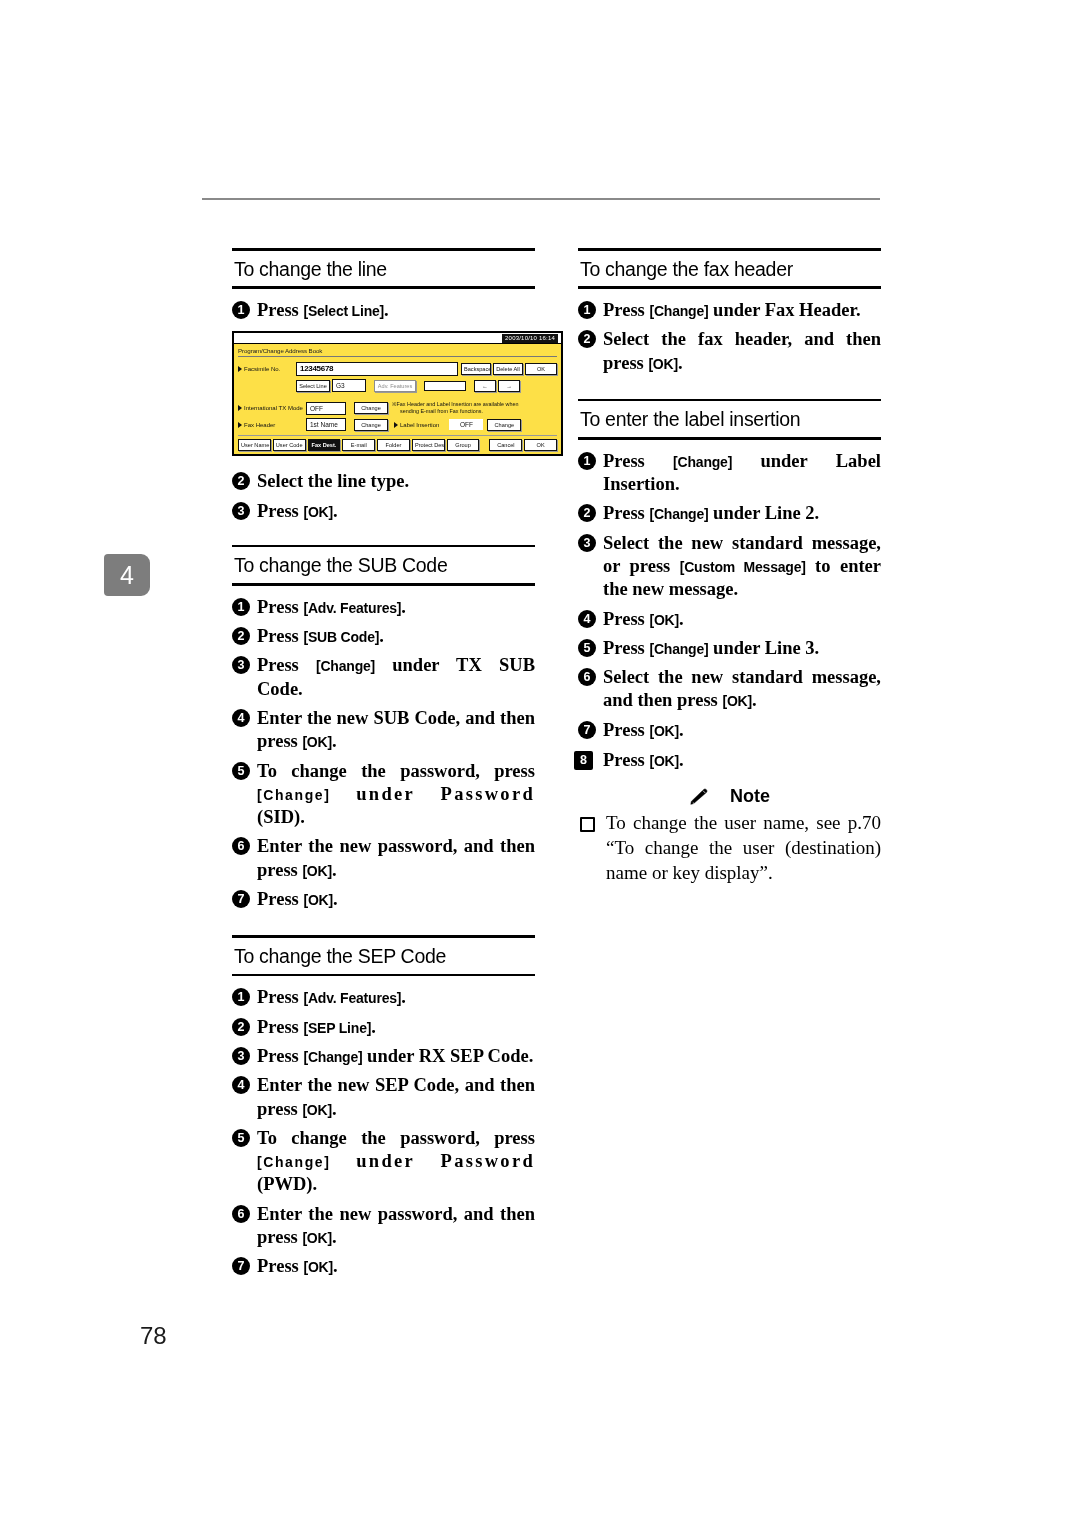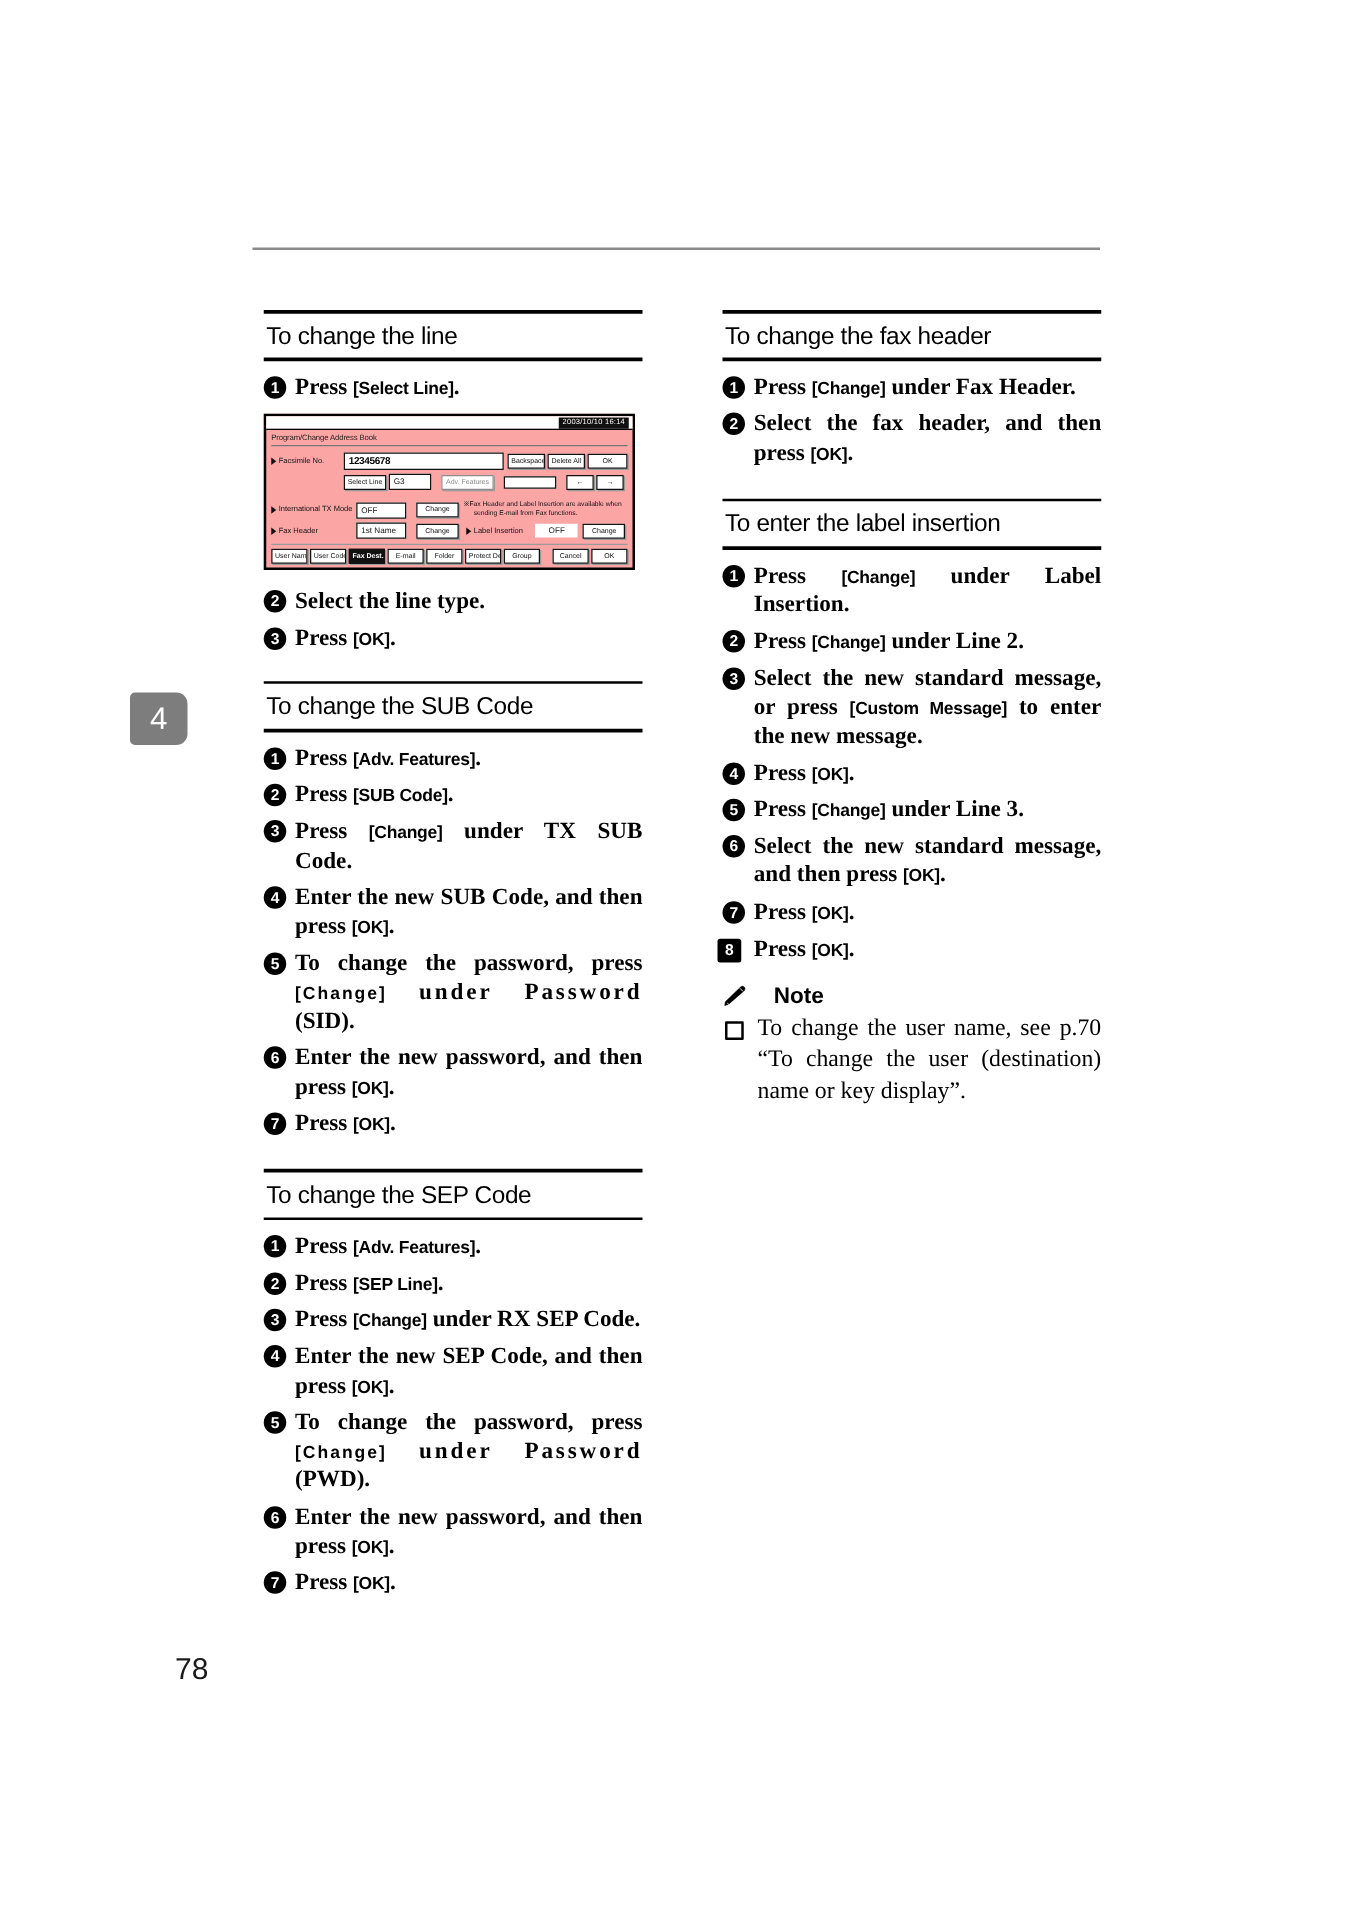--- a/index.html
+++ b/index.html
@@ -64,21 +64,21 @@
     font-size: 24px;
     color: #1a1a1a;
   }
 
   
   .col {
     position: absolute;
     width: 303px;
     top: 248px;
   }
-  .col-left  { left: 211px; }
+  .col-left  { left: 232px; }
   .col-right { left: 578px; }
 
   
   .section {
     margin-bottom: 0;
   }
   .sec-rule-top {
     height: 2.5px;
     background: #000;
     width: 100%;
@@ -152,20 +152,21 @@
   .key.tracked { letter-spacing: 1.6px; }
   .tracked-serif { letter-spacing: 2.3px; }
 
   
   .note-block { margin-top: 14px; }
   .note-head {
     display: flex;
     align-items: center;
     gap: 21px;
     margin-bottom: 4px;
+    justify-content: center;
   }
   .note-icon { width: 20px; height: 18px; display: block; }
   .note-label {
     font-family: "Liberation Sans", sans-serif;
     font-weight: bold;
     font-size: 18px;
     color: #000;
   }
   .note-item {
     position: relative;
@@ -182,23 +183,23 @@
     top: 6px;
     width: 11px;
     height: 11px;
     border: 2px solid #000;
     border-radius: 1px;
   }
 
   
   .lcd-figure {
     margin: 9px 0 14px 0;
-    width: 297px;
+    width: 331px;
     border: 2px solid #000;
-    background: #fca5a5;
+    background: #fde047;
     padding: 0;
     box-sizing: border-box;
     font-family: "Liberation Sans", sans-serif;
   }
   .lcd-statusbar {
     height: 10px;
     background: #ffffff;
     display: flex;
     justify-content: flex-end;
     align-items: center;

